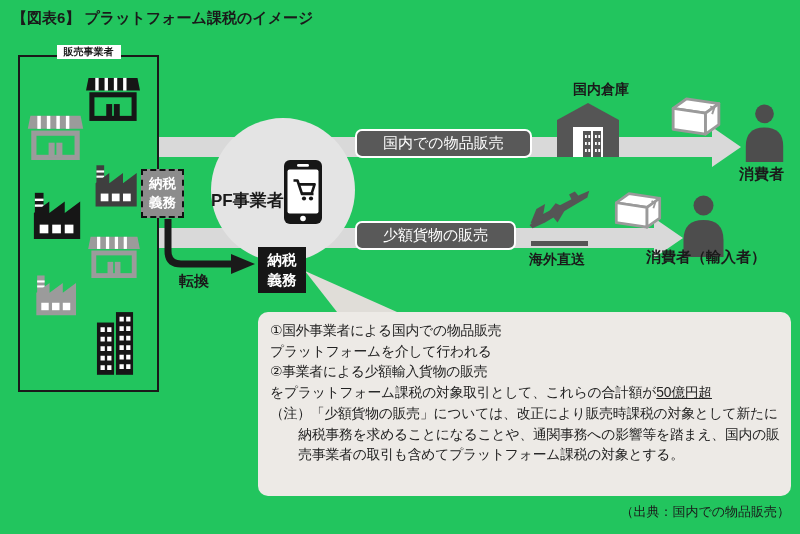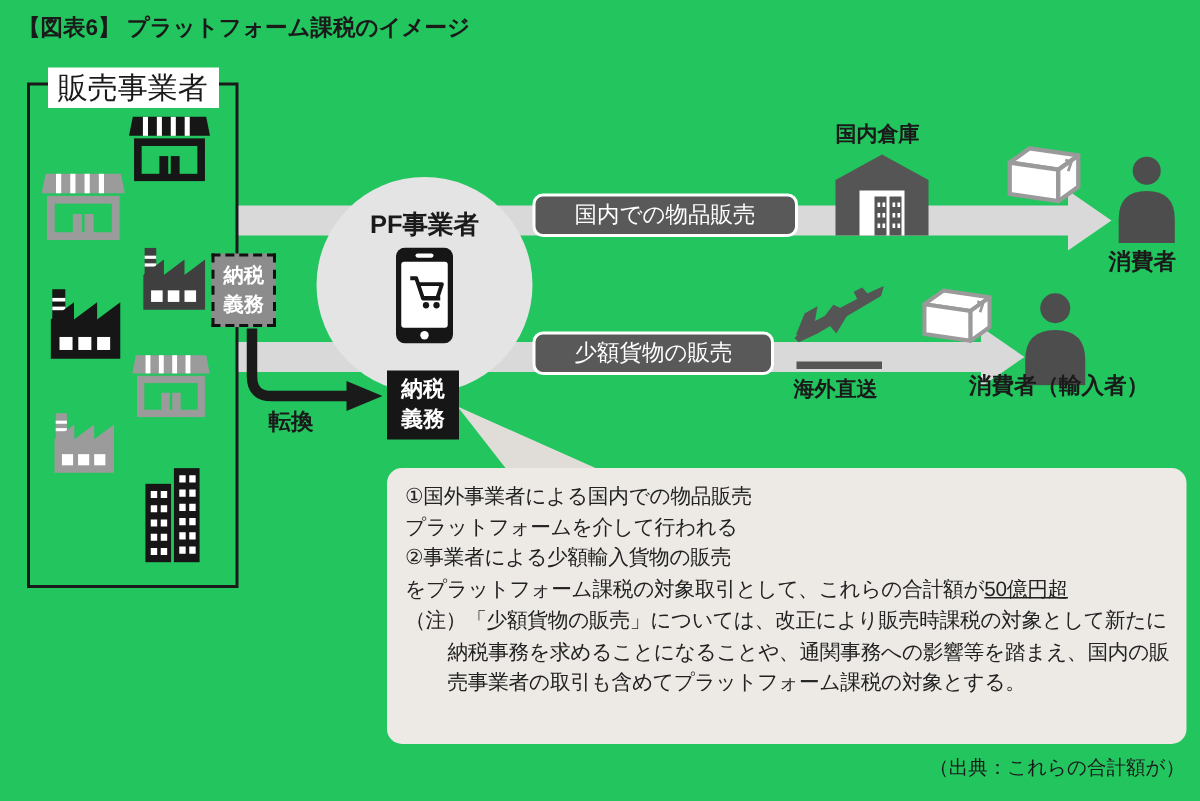--- a/index.html
+++ b/index.html
@@ -3,37 +3,37 @@
 <meta charset="utf-8">
 <style>
   html,body{margin:0;padding:0;background:#fff}
   body{font-family:"Liberation Sans","DejaVu Sans",sans-serif;color:#1a1a1a}
   #canvas{position:relative;width:800px;height:534px;background:#22c55e;overflow:hidden}
   .abs{position:absolute}
   .z3{z-index:3}
   #title{left:12px;top:9px;font-size:15px;font-weight:bold;white-space:nowrap}
   #sellers-box{left:18px;top:55px;width:137px;height:333px;border:2.5px solid #1a1a1a;z-index:2}
   #sellers-label{left:50%;top:-12px;transform:translateX(-50%);background:#fff;padding:0 7px;
-    font-size:20px;font-weight:normal;white-space:nowrap}
+    font-size:10px;font-weight:bold;white-space:nowrap}
   #bands{left:0;top:0;z-index:1}
   #circle{left:211px;top:118px;width:144px;height:144px;border-radius:50%;background:#e4e4e4;
-    z-index:2;display:flex;flex-direction:column;align-items:center}
+    z-index:2;display:flex;flex-direction:row;align-items:center}
   #pf-label{margin-top:20px;font-size:17px;font-weight:bold;white-space:nowrap}
   .taxbox{color:#fff;font-weight:bold;display:flex;align-items:center;justify-content:center;
     text-align:left;white-space:pre-line;z-index:3;box-sizing:border-box}
   #tax-src{left:141px;top:169px;width:43px;height:49px;background:#8c8c8c;border:2px dashed #111;
     font-size:13.5px;line-height:1.4}
   #tax-pf{left:258px;top:247px;width:48px;height:46px;background:#161616;font-size:14.5px;line-height:1.4}
   #transfer{left:179px;top:272px;font-size:15px;font-weight:bold;z-index:3;white-space:nowrap}
   .pill{background:#595959;color:#fff;font-size:15px;padding:3px 26px;border-radius:7px;
     border:2px solid #fff;z-index:3;white-space:nowrap}
   #pill1{left:355px;top:129px}
   #pill2{left:355px;top:221px}
   .lbl{font-size:14px;font-weight:600;z-index:3;white-space:nowrap}
-  #warehouse-label{left:557px;top:81px}
+  #warehouse-label{left:573px;top:81px}
   #overseas-label{left:529px;top:251px}
   #consumer-label{left:739px;top:165px;font-size:15px}
   #importer-label{left:646px;top:248px;font-size:15px}
   #runway{left:531px;top:241px;width:57px;height:5px;background:#555;z-index:3}
   #note{left:258px;top:312px;width:533px;height:184px;background:#edeae6;border-radius:10px;
     padding:9px 12px;box-sizing:border-box;font-size:13.8px;line-height:20.7px;color:#222;
     z-index:3;overflow:hidden;letter-spacing:-0.2px}
   #note div{white-space:nowrap}
   .indent{padding-left:2.05em}
   .em{font-weight:normal;text-decoration:underline}
@@ -214,15 +214,15 @@
   <div id="note" class="abs">
     <div>①国外事業者による国内での物品販売</div>
     <div>プラットフォームを介して行われる</div>
     <div>②事業者による少額輸入貨物の販売</div>
     <div><span>をプラットフォーム課税の対象取引として、これらの合計額が</span><span class="em">50億円超</span></div>
     <div>（注）「少額貨物の販売」については、改正により販売時課税の対象として新たに</div>
     <div class="indent">納税事務を求めることになることや、通関事務への影響等を踏まえ、国内の販</div>
     <div class="indent">売事業者の取引も含めてプラットフォーム課税の対象とする。</div>
   </div>
 
-  <div id="source" class="abs">（出典：これらの合計額が）</div>
+  <div id="source" class="abs">（出典：国内での物品販売）</div>
 
 </div>
 
 </body></html>

